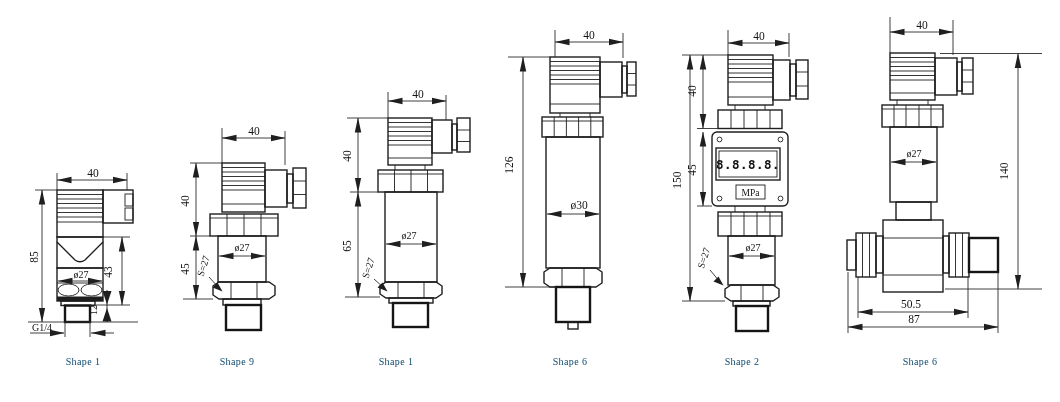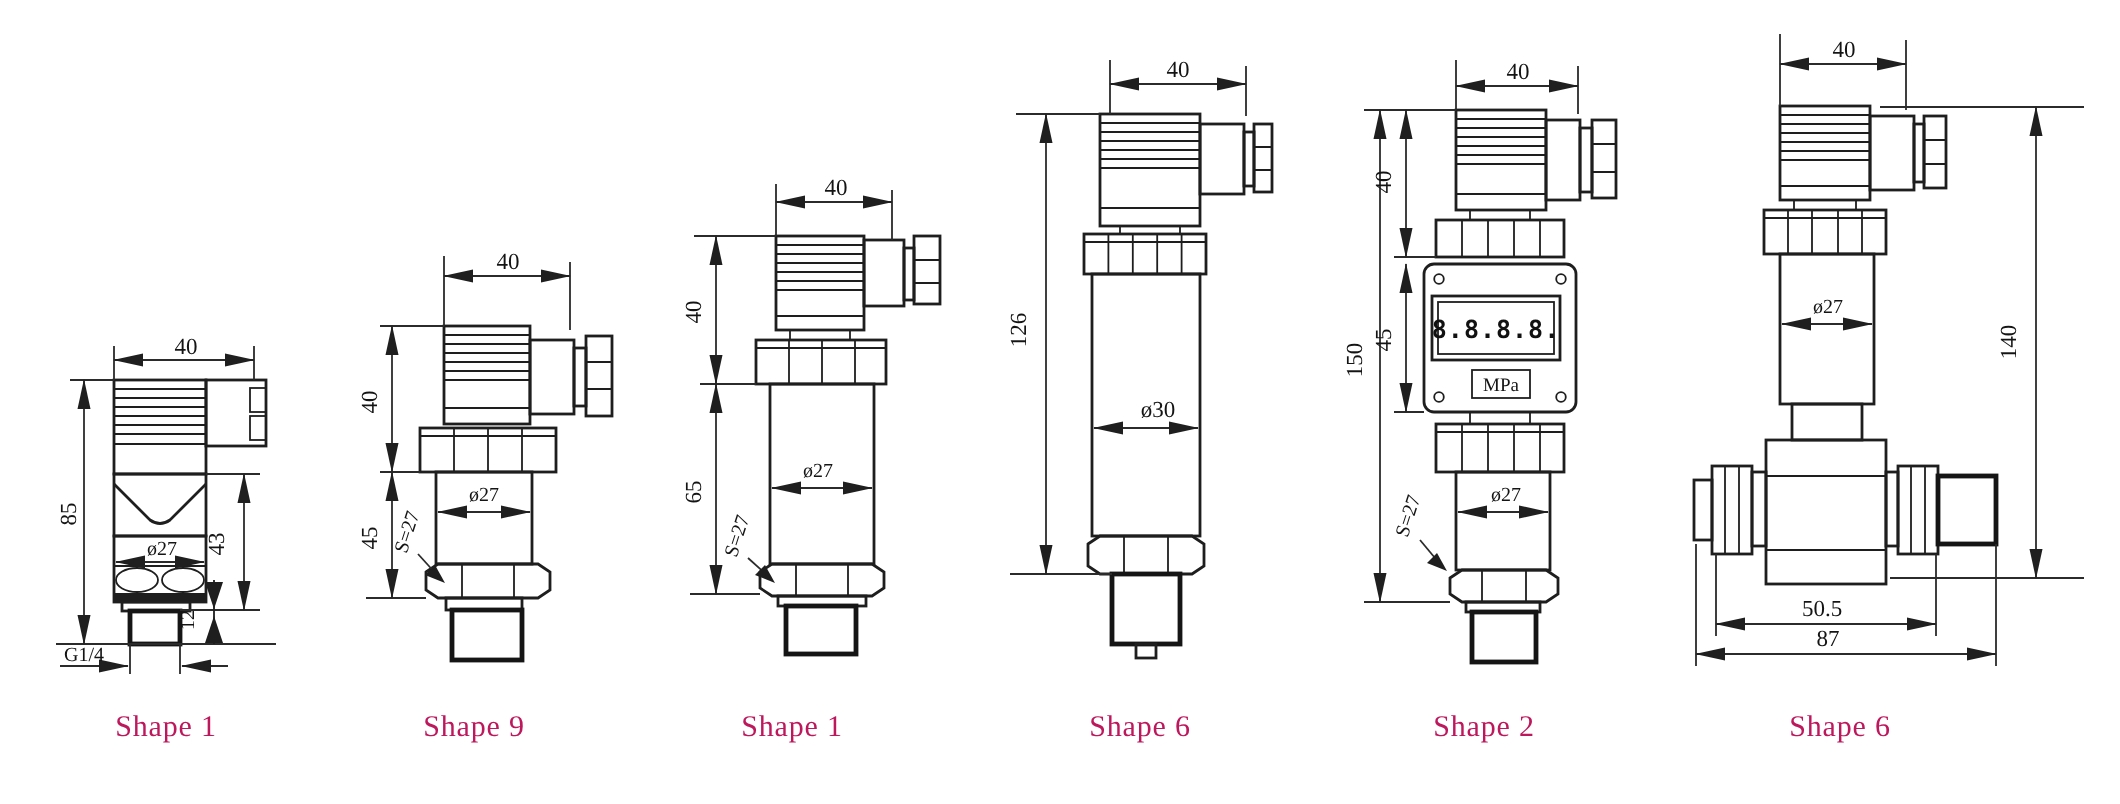--- a/index.html
+++ b/index.html
@@ -10,21 +10,21 @@
   .ol2{fill:none;stroke:#151515;stroke-width:2.4;}
   .thin{fill:none;stroke:#1e1e1e;stroke-width:0.9;}
   .dim{fill:none;stroke:#2b2b2b;stroke-width:0.9;}
   .dtx{font-family:"Liberation Serif",serif;font-size:11.5px;fill:#141414;text-anchor:middle;}
   .dtx-s{font-family:"Liberation Serif",serif;font-size:10px;fill:#141414;text-anchor:middle;}
   .solid{fill:#1e1e1e;stroke:none;}
   .seg{font-family:"DejaVu Sans Mono",monospace;font-size:12.5px;font-weight:bold;fill:#111;
        text-anchor:middle;letter-spacing:0.5px;}
   .unit{font-family:"Liberation Serif",serif;font-size:9.5px;fill:#141414;text-anchor:middle;}
   .shape-label{position:absolute;top:356px;transform:translateX(-50%);
-       font-size:15px;color:#be185d;letter-spacing:0.4px;white-space:nowrap;}
+       font-size:10px;color:#0c4a6e;letter-spacing:0.4px;white-space:nowrap;}
 </style>
 </head>
 <body>
 
 <div id="canvas">
 
   <svg style="left:25px;top:168px" width="145" height="178" viewBox="25 168 145 178">
     <defs>
       <marker id="m1" viewBox="0 0 12 6" refX="11.6" refY="3" markerWidth="15" markerHeight="7.5" orient="auto-start-reverse" markerUnits="userSpaceOnUse">
         <path d="M0,0.4 L12,3 L0,5.6 Z" fill="#1f1f1f"></path>

